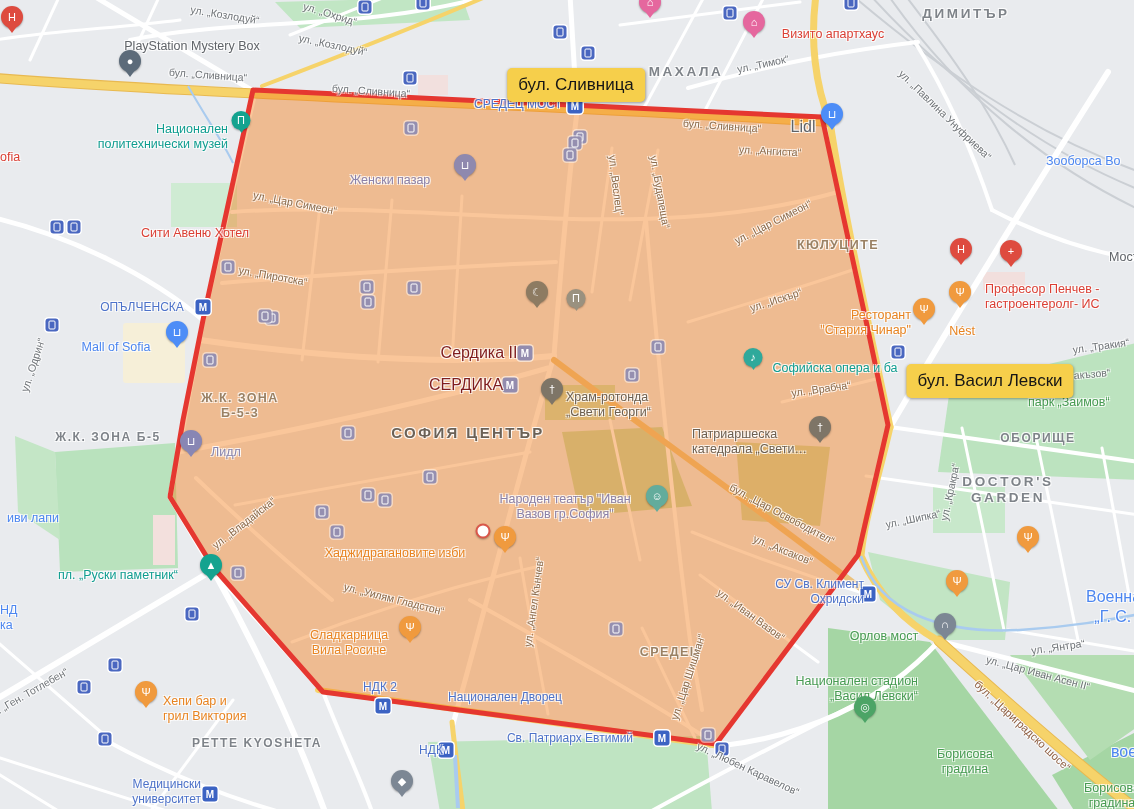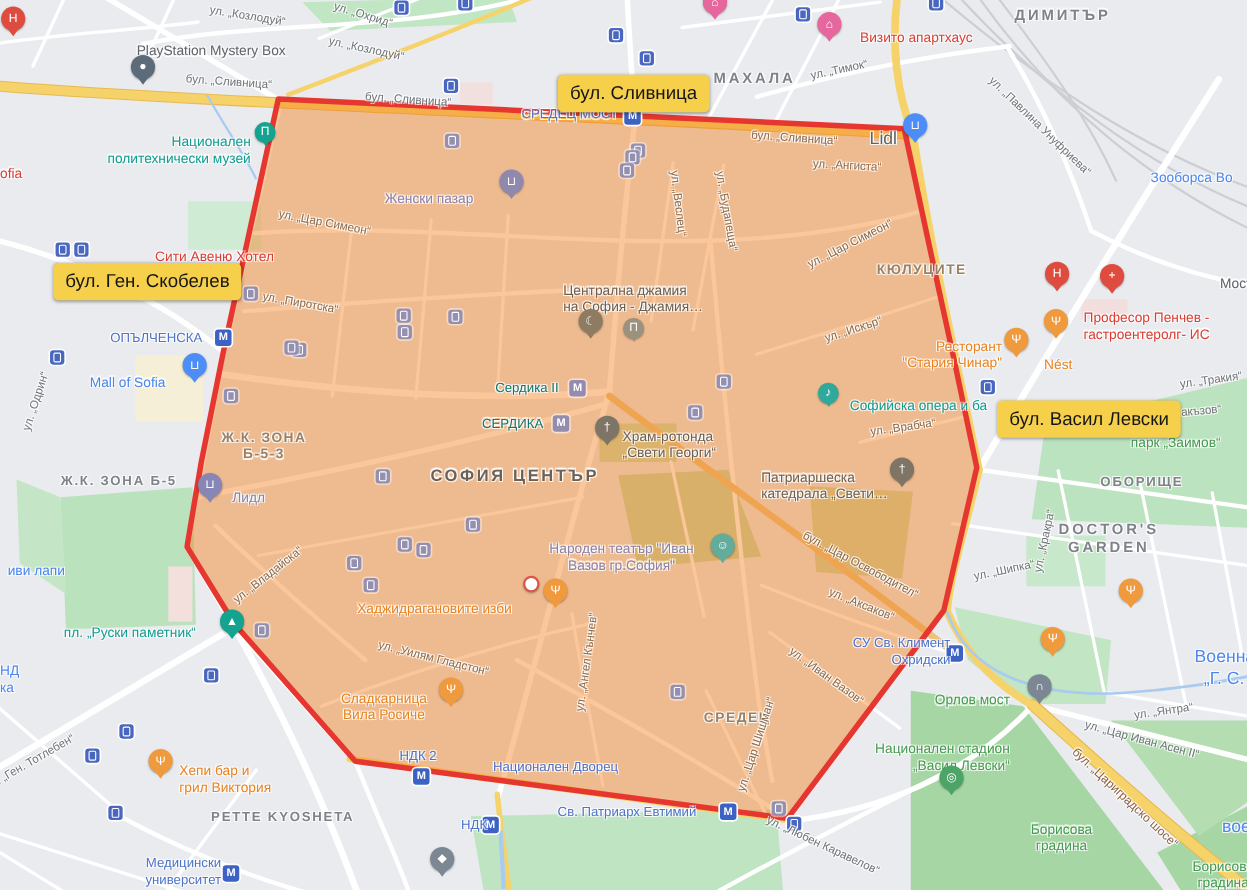--- a/index.html
+++ b/index.html
@@ -12,21 +12,21 @@
                    -1px 1px 0 rgba(255,255,255,.75),1px 1px 0 rgba(255,255,255,.75);}
   .under{z-index:8;}
   .district{color:#7E8389;font-size:12px;font-weight:700;letter-spacing:1.6px;}
   .district-md{font-size:13.5px;letter-spacing:2.6px;}
   .district-in{color:#9A8164;font-size:12.5px;font-weight:700;letter-spacing:1.4px;}
   .district-lg{color:#6B6156;font-size:15px;font-weight:700;letter-spacing:2.4px;}
   .street{color:#6F7377;font-size:10.5px;}
   .street-in{color:#8A6B4D;font-size:10.5px;}
   .street-brown{color:#8F5F43;font-size:11px;}
   .metro{color:#4D72C9;font-size:12px;font-weight:500;}
-  .metro-in{color:#0f766e;font-size:12px;font-weight:500;}
+  .metro-in{color:#7f1d1d;font-size:16px;font-weight:500;}
   .poi-lg{font-size:12.5px;font-weight:500;}
   .poi-red{color:#DB3E33;}
   .poi-orange{color:#E8831F;}
   .poi-blue{color:#4C86F0;font-weight:500;}
   .poi-muted-blue{color:#8684AE;}
   .poi-teal{color:#0F9D90;}
   .poi-green{color:#469A51;}
   .poi-purple{color:#8B81A8;}
   .poi-dark{color:#6C5F50;}
   .poi-gray{color:#5F6368;}
@@ -231,22 +231,20 @@
       <div class="lbl poi-gray poi-lg" style="transform: translate(0px, -50%); text-align: left; left: 1072px; top: 258px; padding-left: 37px;">Мост „Ча</div>
       <div class="lbl poi-red poi-lg" style="transform: translate(0px, -50%); text-align: left; left: 985px; top: 297px;">Професор Пенчев -
 гастроентеролг- ИС</div>
       <div class="lbl poi-orange poi-lg" style="transform: translate(-100%, -50%); text-align: right; left: 911px; top: 323px;">Ресторант
 "Стария Чинар"</div>
       <div class="lbl poi-orange poi-lg" style="transform: translate(-50%, -50%); left: 962px; top: 332px;">Nést</div>
       <div class="lbl poi-teal poi-lg under" style="transform: translate(-50%, -50%); left: 835px; top: 369px;">Софийска опера и ба</div>
       <div class="lbl poi-green poi-lg" style="transform: translate(0px, -50%); text-align: left; left: 1028px; top: 403px;">парк „Заимов“</div>
       <div class="lbl poi-gray" style="transform: translate(-50%, -50%); left: 803px; top: 127px;">Lidl</div>
       <div class="lbl poi-purple poi-lg" style="transform: translate(-50%, -50%); left: 390px; top: 181px;">Женски пазар</div>
-      <div class="lbl poi-dark poi-lg" style="transform: translate(0px, -50%); text-align: left; left: 512px; top: 272px;">Централна джамия
-на София - Джамия…</div>
       <div class="lbl poi-dark poi-lg" style="transform: translate(0px, -50%); text-align: left; left: 566px; top: 405px;">Храм-ротонда
 „Свети Георги“</div>
       <div class="lbl poi-dark poi-lg" style="transform: translate(-100%, -50%); text-align: left; left: 807px; top: 442px;">Патриаршеска
 катедрала „Свети…</div>
       <div class="lbl poi-blue poi-lg" style="transform: translate(-50%, -50%); left: 116px; top: 348px;">Mall of Sofia</div>
       <div class="lbl poi-muted-blue poi-lg" style="transform: translate(-50%, -50%); left: 226px; top: 453px;">Лидл</div>
       <div class="lbl poi-blue poi-lg" style="transform: translate(-50%, -50%); left: 33px; top: 519px;">иви лапи</div>
       <div class="lbl poi-teal poi-lg" style="transform: translate(-50%, -50%); left: 118px; top: 576px;">пл. „Руски паметник“</div>
       <div class="lbl poi-blue poi-lg" style="transform: translate(0px, -50%); text-align: left; left: 0px; top: 618px;">НД
 ка</div>
@@ -273,21 +271,20 @@
       <div class="lbl metro-in" style="transform: translate(-50%, -50%); left: 466px; top: 385px;">СЕРДИКА</div>
       <div class="lbl metro" style="transform: translate(-100%, -50%); text-align: right; left: 864px; top: 592px;">СУ Св. Климент
 Охридски</div>
       <div class="lbl metro" style="transform: translate(-50%, -50%); left: 380px; top: 687px;">НДК 2</div>
       <div class="lbl metro under" style="transform: translate(-50%, -50%); left: 505px; top: 697px;">Национален Дворец</div>
       <div class="lbl metro" style="transform: translate(-50%, -50%); left: 419px; top: 750px; margin-left: 12px;">НДК</div>
       <div class="lbl metro" style="transform: translate(-50%, -50%); left: 570px; top: 738px;">Св. Патриарх Евтимий</div>
       <div class="lbl metro" style="transform: translate(-100%, -50%); text-align: right; left: 201px; top: 792px;">Медицински
 университет</div>
       <div class="hl" style="left: 576px; top: 85px;">бул. Сливница</div>
-      <div class="hl" style="left: 134px; top: 256px;">бул. Ген. Скобелев</div>
       <div class="hl" style="left: 990px; top: 381px;">бул. Васил Левски</div>
       <div class="m-ic" style="left: 575px; top: 106px;">М</div>
       <div class="m-ic" style="left: 203px; top: 307px;">М</div>
       <div class="m-ic muted" style="left: 525px; top: 353px;">М</div>
       <div class="m-ic muted" style="left: 510px; top: 385px;">М</div>
       <div class="m-ic" style="left: 868px; top: 594px;">М</div>
       <div class="m-ic" style="left: 383px; top: 706px;">М</div>
       <div class="m-ic" style="left: 446px; top: 750px;">М</div>
       <div class="m-ic" style="left: 662px; top: 738px;">М</div>
       <div class="m-ic" style="left: 210px; top: 794px;">М</div>

